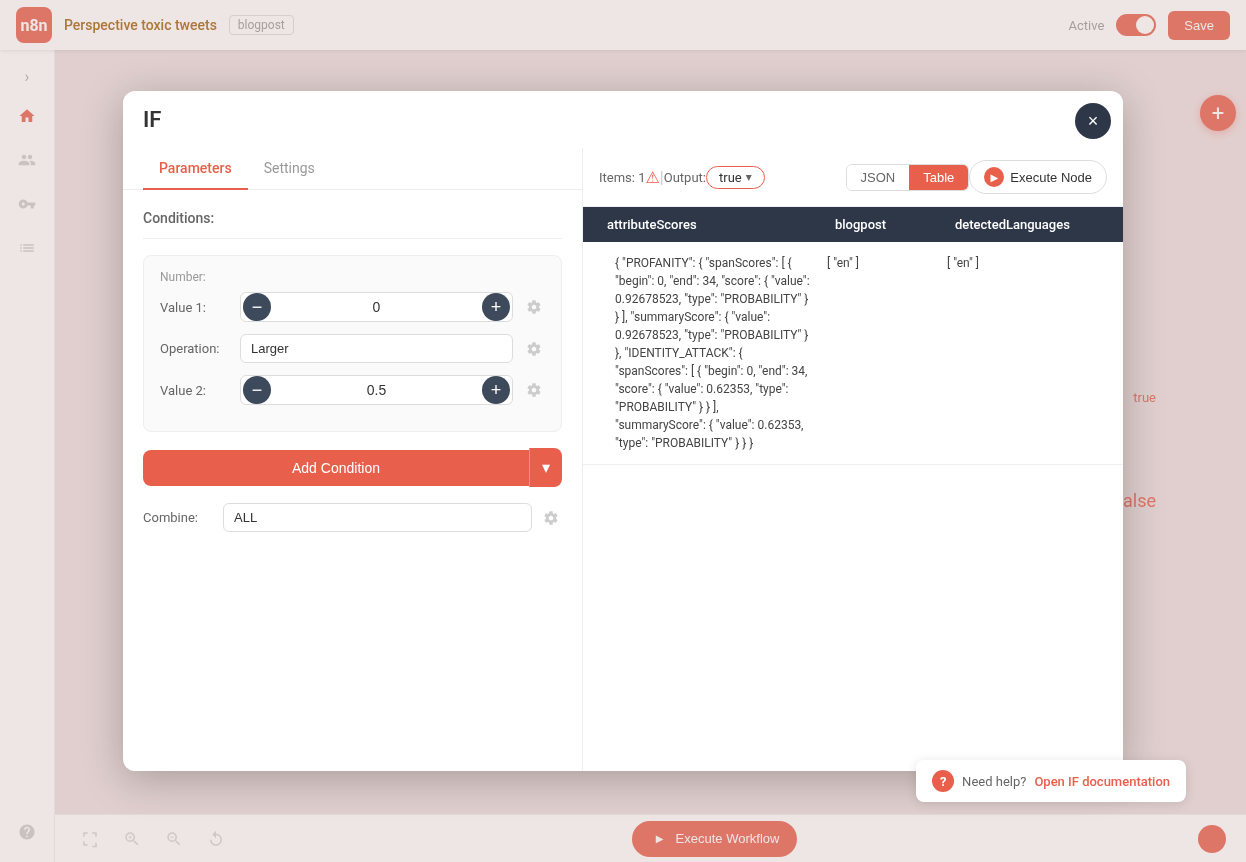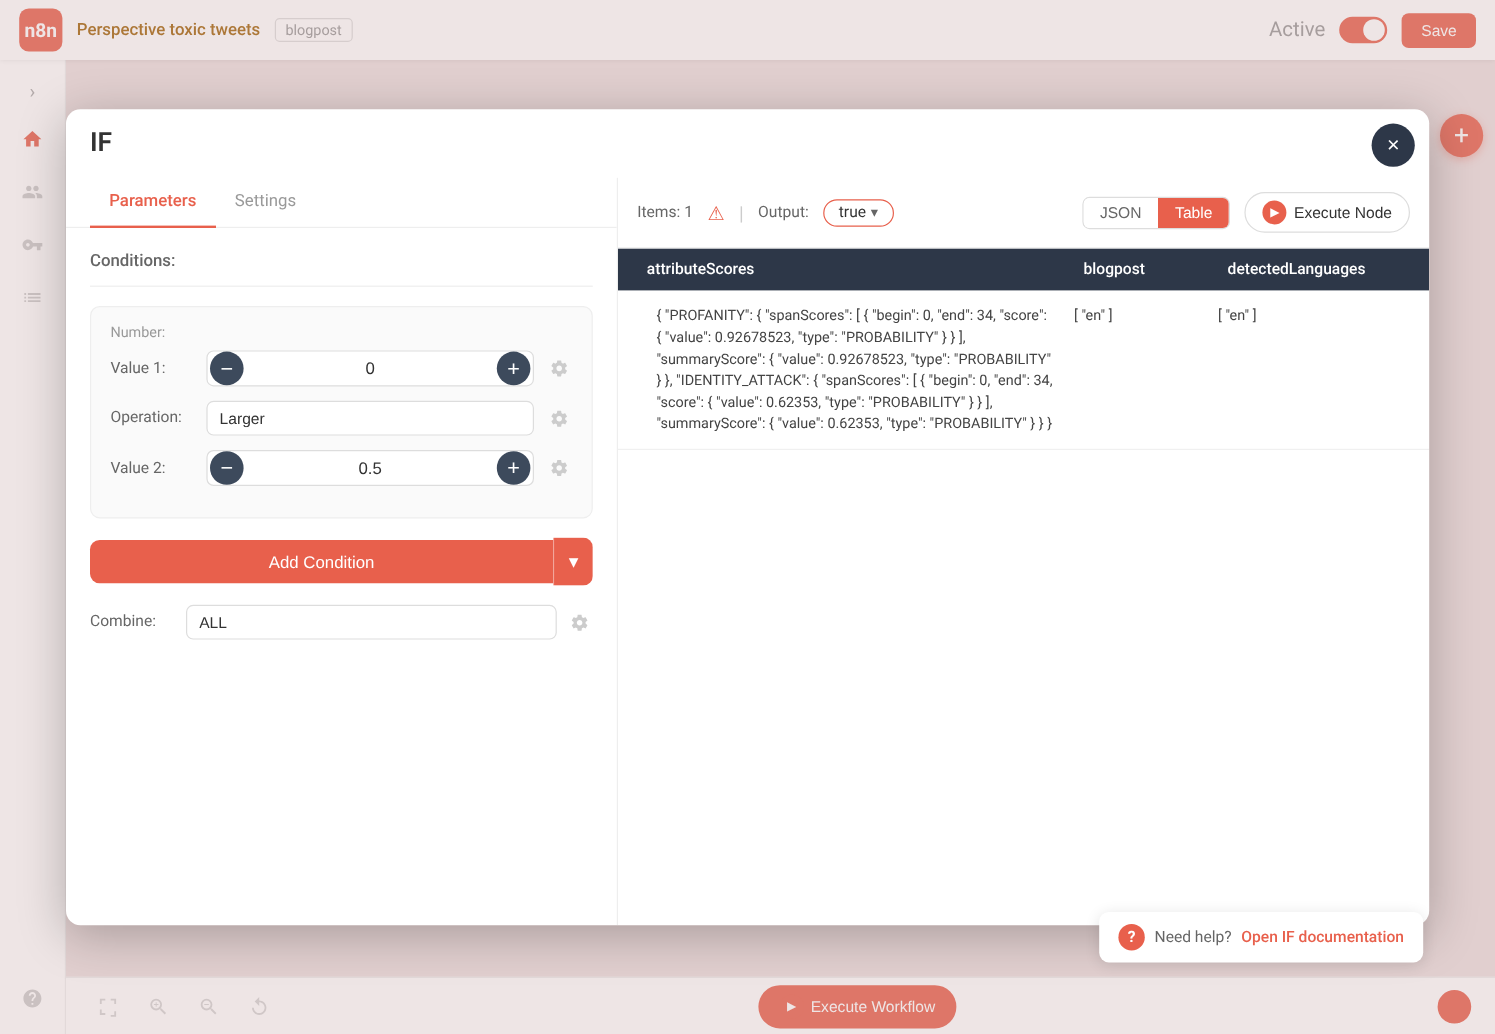--- a/index.html
+++ b/index.html
@@ -42,21 +42,21 @@
     .topbar-title {
       font-size: 14px; color: #a16207; font-weight: 500;
     }
     .topbar-badge {
       font-size: 12px; color: #999;
       border: 1px solid #ddd;
       padding: 2px 8px;
       border-radius: 4px;
     }
     .topbar-spacer { flex: 1; }
-    .topbar-active-label { font-size: 17px; color: #999; margin-left: 40px; }
+    .topbar-active-label { font-size: 13px; color: #999; margin-left: 40px; }
     .toggle-switch {
       width: 40px; height: 22px;
       background: #ccc;
       border-radius: 11px;
       position: relative;
       cursor: pointer;
     }
     .toggle-switch.on { background: #e8604c; }
     .toggle-switch::after {
       content: '';
@@ -181,21 +181,21 @@
       z-index: 100;
       display: flex;
       align-items: center;
       justify-content: center;
     }
 
     
     .modal {
       background: white;
       border-radius: 12px;
-      width: 1136px;
+      width: 1000px;
       height: 680px;
       display: flex;
       flex-direction: column;
       box-shadow: 0 8px 40px rgba(0,0,0,0.25);
       overflow: hidden;
       position: relative;
     }
 
     .modal-header {
       display: flex;
@@ -409,21 +409,20 @@
       flex: 1;
       display: flex;
       flex-direction: column;
       overflow: hidden;
     }
 
     .output-bar {
       display: flex;
       align-items: center;
       padding: 12px 16px;
-      gap: 12px;
       border-bottom: 1px solid #eee;
     }
 
     .items-label {
       font-size: 13px;
       color: #666;
     }
 
     .warning-icon {
       color: #e8604c;

